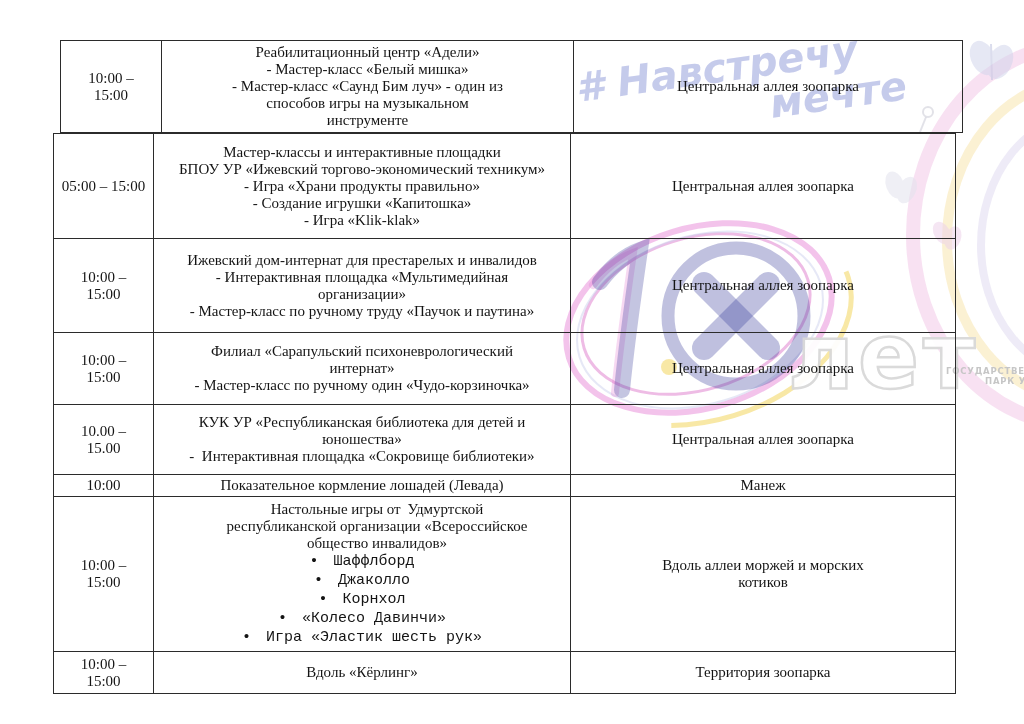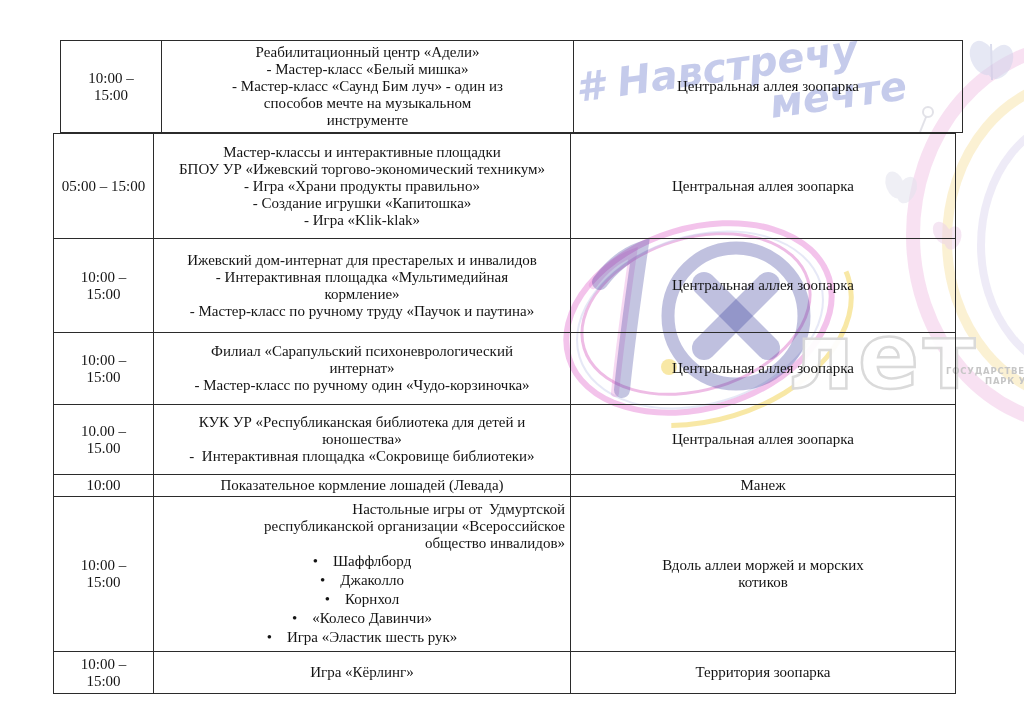--- a/index.html
+++ b/index.html
@@ -19,23 +19,23 @@
   #t1{left:60px;top:40px;width:902px;}
   #t2{left:53px;top:133px;width:902px;}
 
   .vtop{vertical-align:top;}
   .pt3{padding-top:3px;}
   .pt12{padding-top:12px;}
   .pt16{padding-top:16px;}
   .timeTL{vertical-align:top;text-align:left;padding:3px 3px;}
   .timeL{text-align:left;padding-left:10px;}
   .locBig{font-size:16px;text-align:left;padding-left:55px;}
-  .intro{text-align:right;padding-left:30px;}
+  .intro{text-align:center;padding-left:30px;}
   .intro div{line-height:17px;}
-  .bullets div{line-height:19px;}
+  .bullets div{line-height:19px;font-family:Liberation Mono, monospace;}
 
   
   .sw-pink{fill:none;stroke:#f3cde9;stroke-width:14;opacity:.6;}
   .sw-yellow{fill:none;stroke:#f7e6ae;stroke-width:10;opacity:.55;}
   .sw-lav{fill:none;stroke:#ddd8f0;stroke-width:8;opacity:.5;}
   .swirl-pink-outer{fill:none;stroke:var(--swirl-pink);stroke-width:6;opacity:.4;}
   .swirl-magenta{fill:none;stroke:var(--swirl-magenta);stroke-width:3;opacity:.35;}
   .swirl-yellow{fill:none;stroke:var(--swirl-yellow);stroke-width:5;opacity:.5;stroke-dasharray:260 520;}
   .swirl-lav-thin{fill:none;stroke:#cdd1ee;stroke-width:2;opacity:.5;}
   .one-stroke{fill:none;stroke:var(--wheel-blue);stroke-width:16;opacity:.3;stroke-linecap:round;}
@@ -117,21 +117,21 @@
     <tbody>
         <tr style="height:92px">
       <td>
             <div>10:00 –</div>
             <div>15:00</div>
           </td>
       <td class="vtop pt3">
             <div>Реабилитационный центр «Адели»</div>
             <div>- Мастер-класс «Белый мишка»</div>
             <div>- Мастер-класс «Саунд Бим луч» - один из</div>
-            <div>способов мечте на музыкальном</div>
+            <div>способов игры на музыкальном</div>
             <div>инструменте</div>
           </td>
       <td class="vtop pt3">
             <div>Центральная аллея зоопарка</div>
           </td>
     </tr>
   </tbody>
     </table>
 
   <table class="sched" id="t2">
@@ -159,21 +159,21 @@
     </tr>
 
     <tr style="height:94px">
       <td>
             <div>10:00 –</div>
             <div>15:00</div>
           </td>
       <td>
             <div>Ижевский дом-интернат для престарелых и инвалидов</div>
             <div>- Интерактивная площадка «Мультимедийная</div>
-            <div>кормление»</div>
+            <div>организации»</div>
             <div>- Мастер-класс по ручному труду «Паучок и паутина»</div>
           </td>
       <td class="vtop pt16">
             <div>Центральная аллея зоопарка</div>
           </td>
     </tr>
 
     <tr style="height:72px">
       <td>
             <div>10:00 –</div>
@@ -240,21 +240,21 @@
             <div>котиков</div>
           </td>
     </tr>
 
     <tr style="height:42px">
       <td class="timeL">
             <div>10:00 –</div>
             <div>15:00</div>
           </td>
       <td>
-            <div>Игра «Кёрлинг»</div>
+            <div>Вдоль «Кёрлинг»</div>
           </td>
       <td class="locBig">
             <div>Территория зоопарка</div>
           </td>
     </tr>
   </tbody>
     </table>
 
 </div>
 

